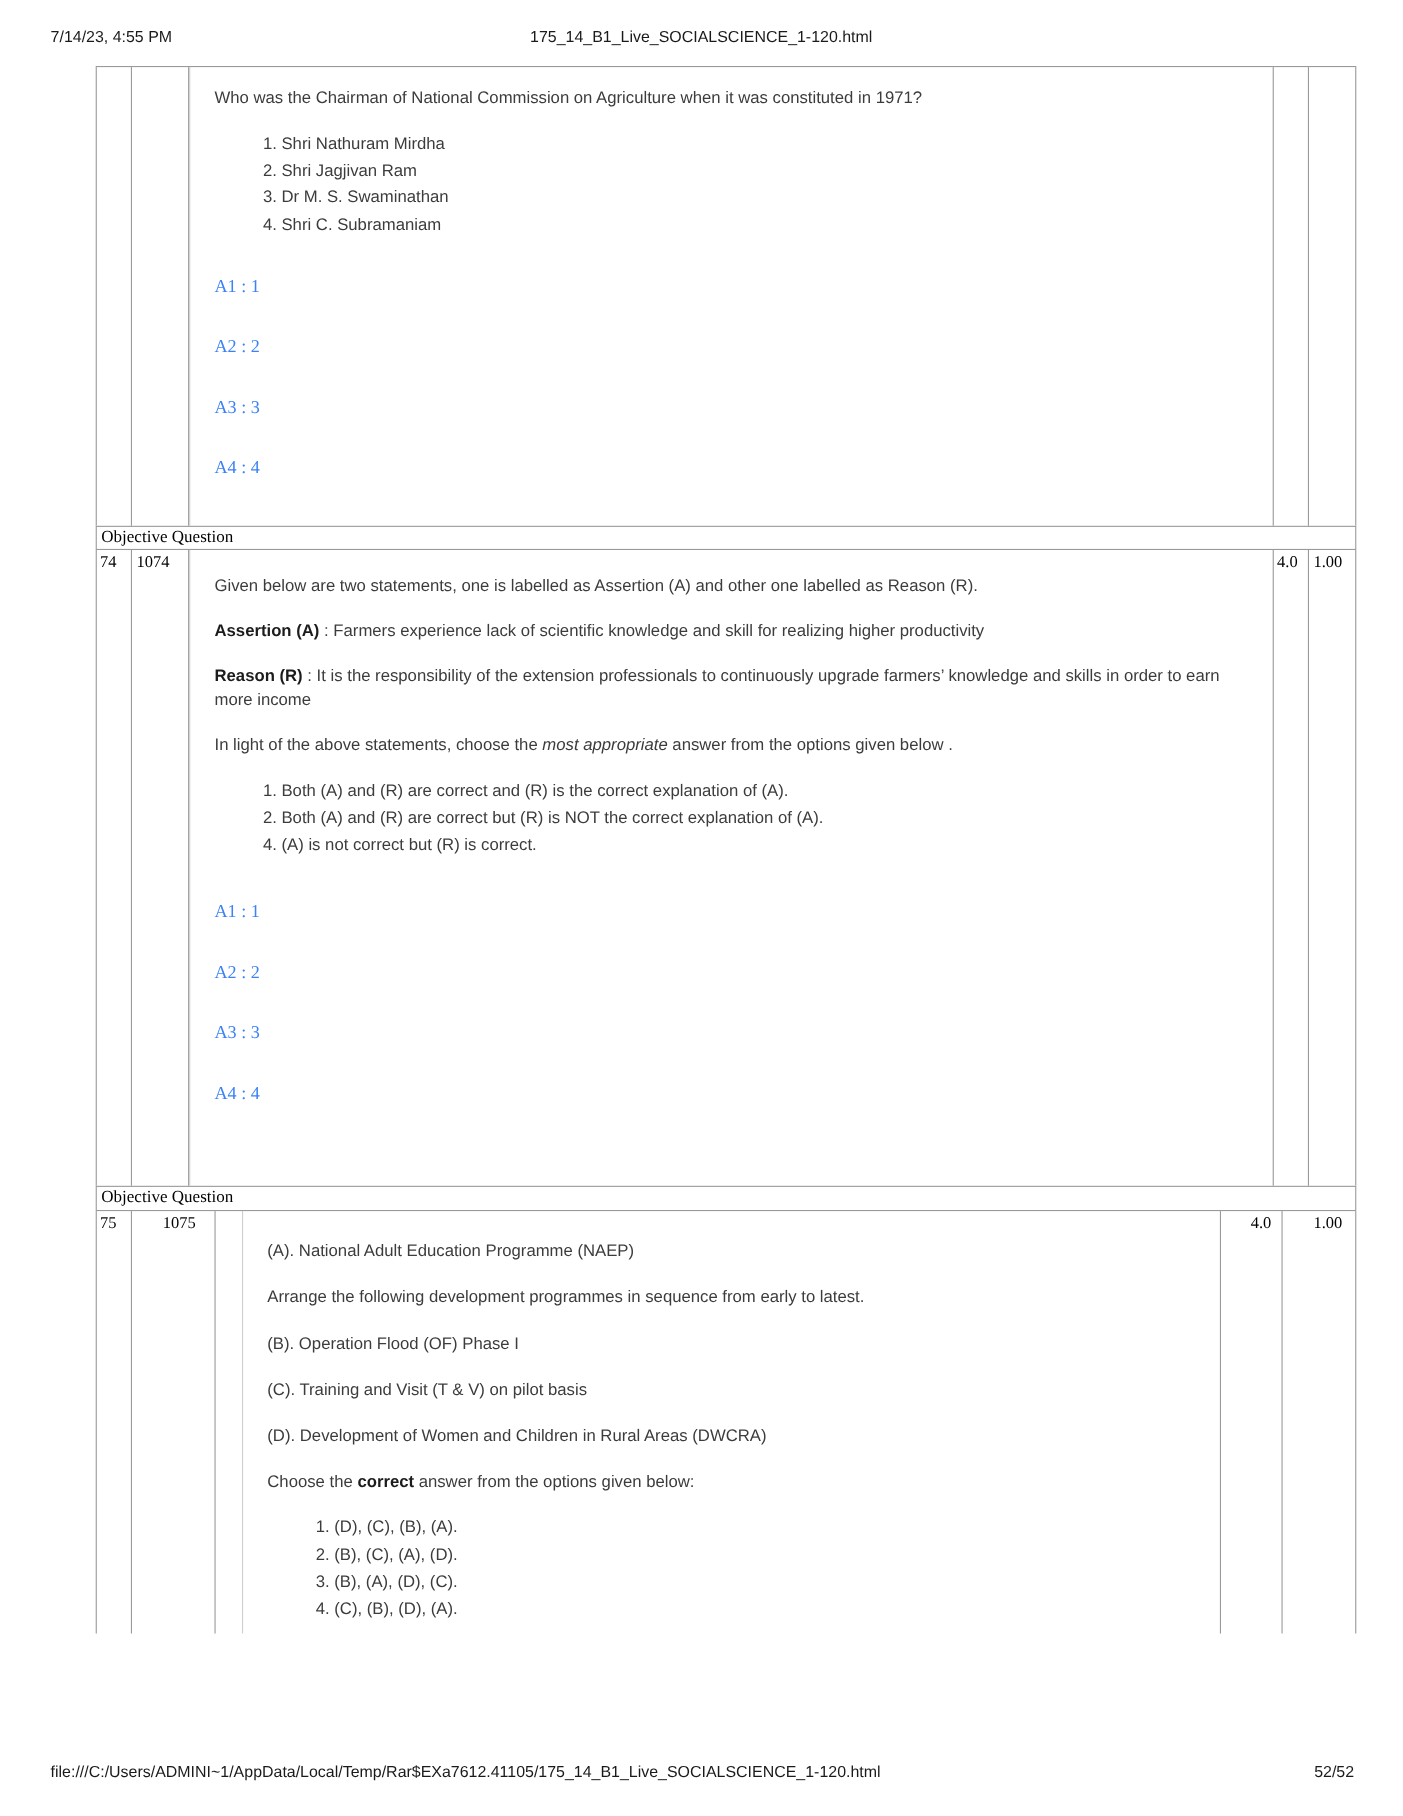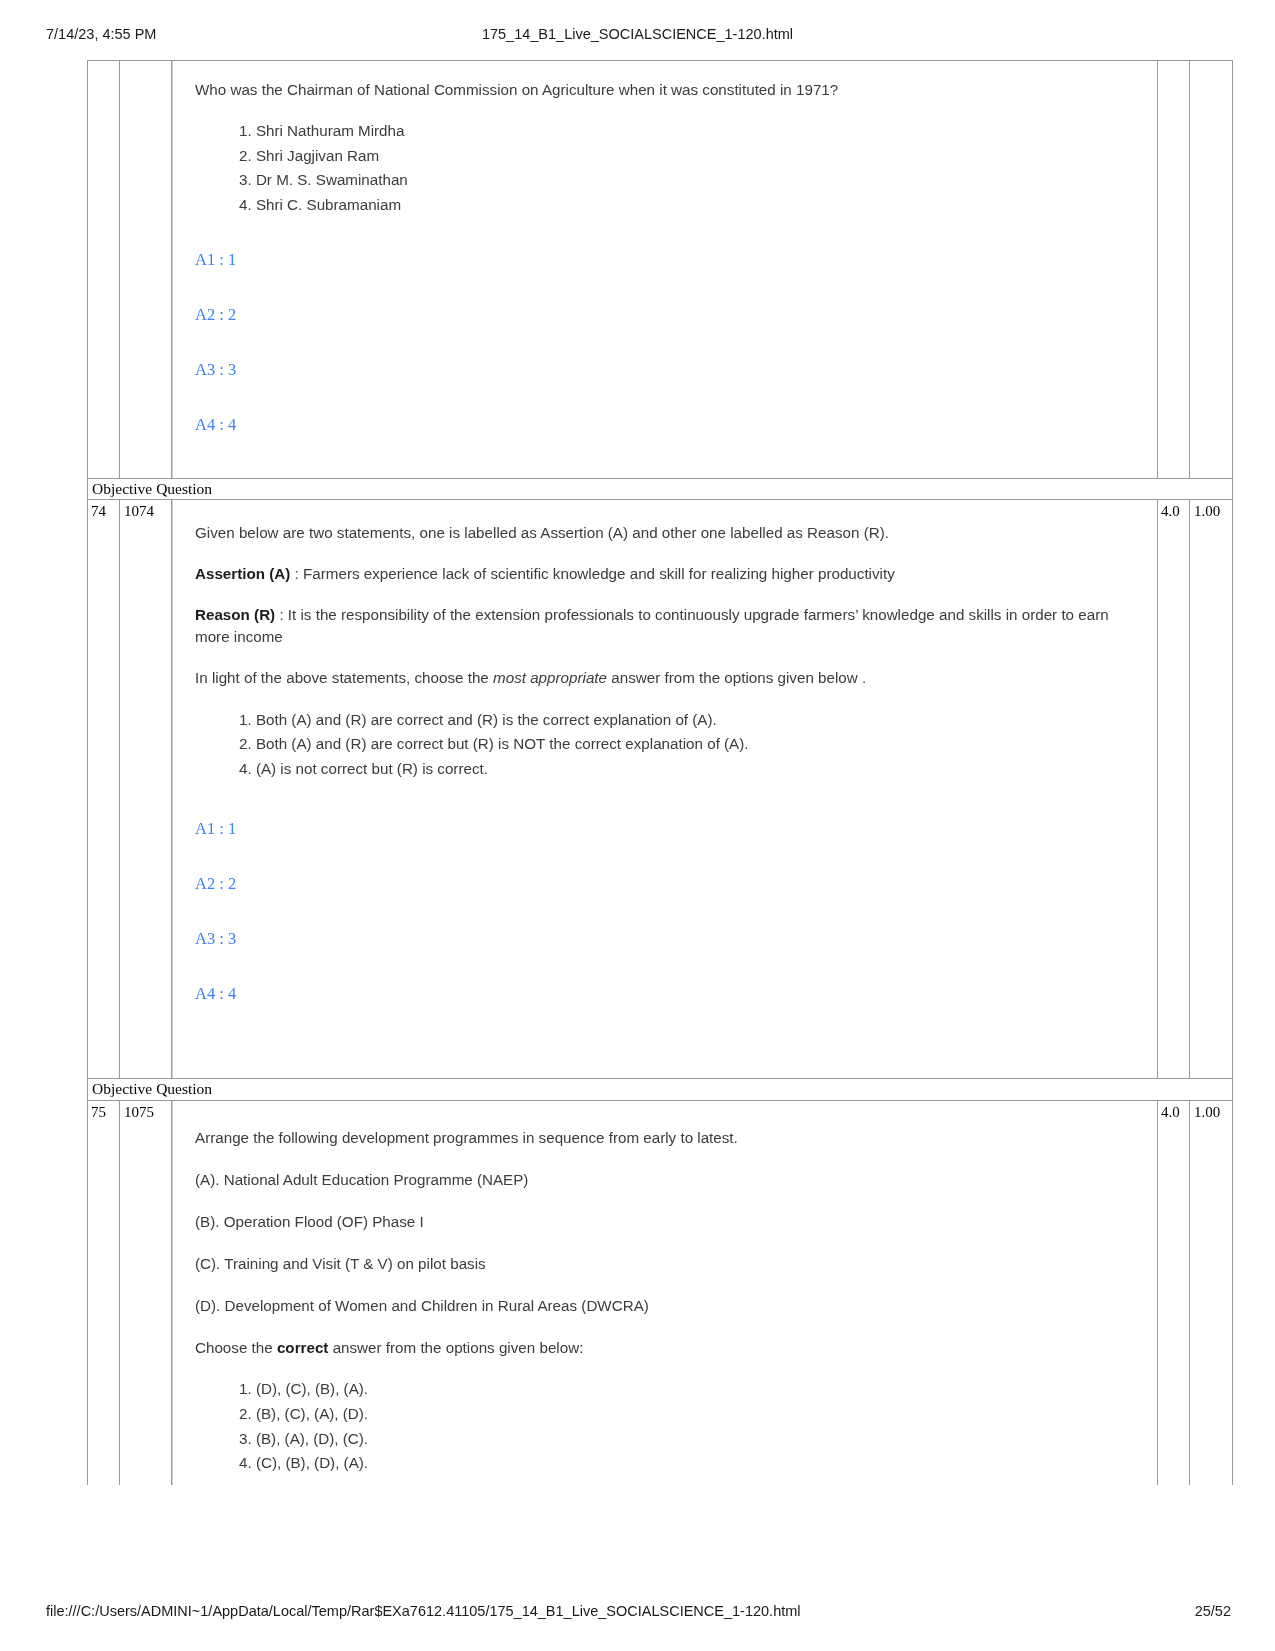--- a/index.html
+++ b/index.html
@@ -260,27 +260,27 @@
           <p class="ansline">A4 : 4</p>
         </div>
       </div>
     </div>
     <div class="cell-marks">4.0</div>
     <div class="cell-neg">1.00</div>
   </div>
 
   <div class="objrow">Objective Question</div>
 
-  <div class="qrow" style="min-height:384px;">
+  <div class="qrow" style="min-height:384px;gap:24px;">
     <div class="cell-num">75</div>
     <div class="cell-qid">1075</div>
     <div class="cell-body">
       <div class="qbody-inner" style="padding-top:26px;">
+        <p class="qtext" style="margin-bottom:20px;">(A). National Adult Education Programme (NAEP)</p>
         <p class="qtext" style="margin-bottom:20px;">Arrange the following development programmes in sequence from early to latest.</p>
-        <p class="qtext" style="margin-bottom:20px;">(A). National Adult Education Programme (NAEP)</p>
         <p class="qtext" style="margin-bottom:20px;">(B). Operation Flood (OF) Phase I</p>
         <p class="qtext" style="margin-bottom:20px;">(C). Training and Visit (T &amp; V) on pilot basis</p>
         <p class="qtext" style="margin-bottom:20px;">(D). Development of Women and Children in Rural Areas (DWCRA)</p>
 
         <p class="qtext" style="margin-bottom:18px;">
           <span> Choose the </span><b>correct</b><span> answer from the options given below:</span>
         </p>
 
         <ul class="optlist">
           <li>1. (D), (C), (B), (A).</li>
@@ -291,14 +291,14 @@
       </div>
     </div>
     <div class="cell-marks">4.0</div>
     <div class="cell-neg">1.00</div>
   </div>
 
 </div>
 
 <div class="print-footer">
   <div class="pf-left">file:///C:/Users/ADMINI~1/AppData/Local/Temp/Rar$EXa7612.41105/175_14_B1_Live_SOCIALSCIENCE_1-120.html</div>
-  <div class="pf-right">25/52</div>
+  <div class="pf-right">52/52</div>
 </div>
 
 </body></html>

